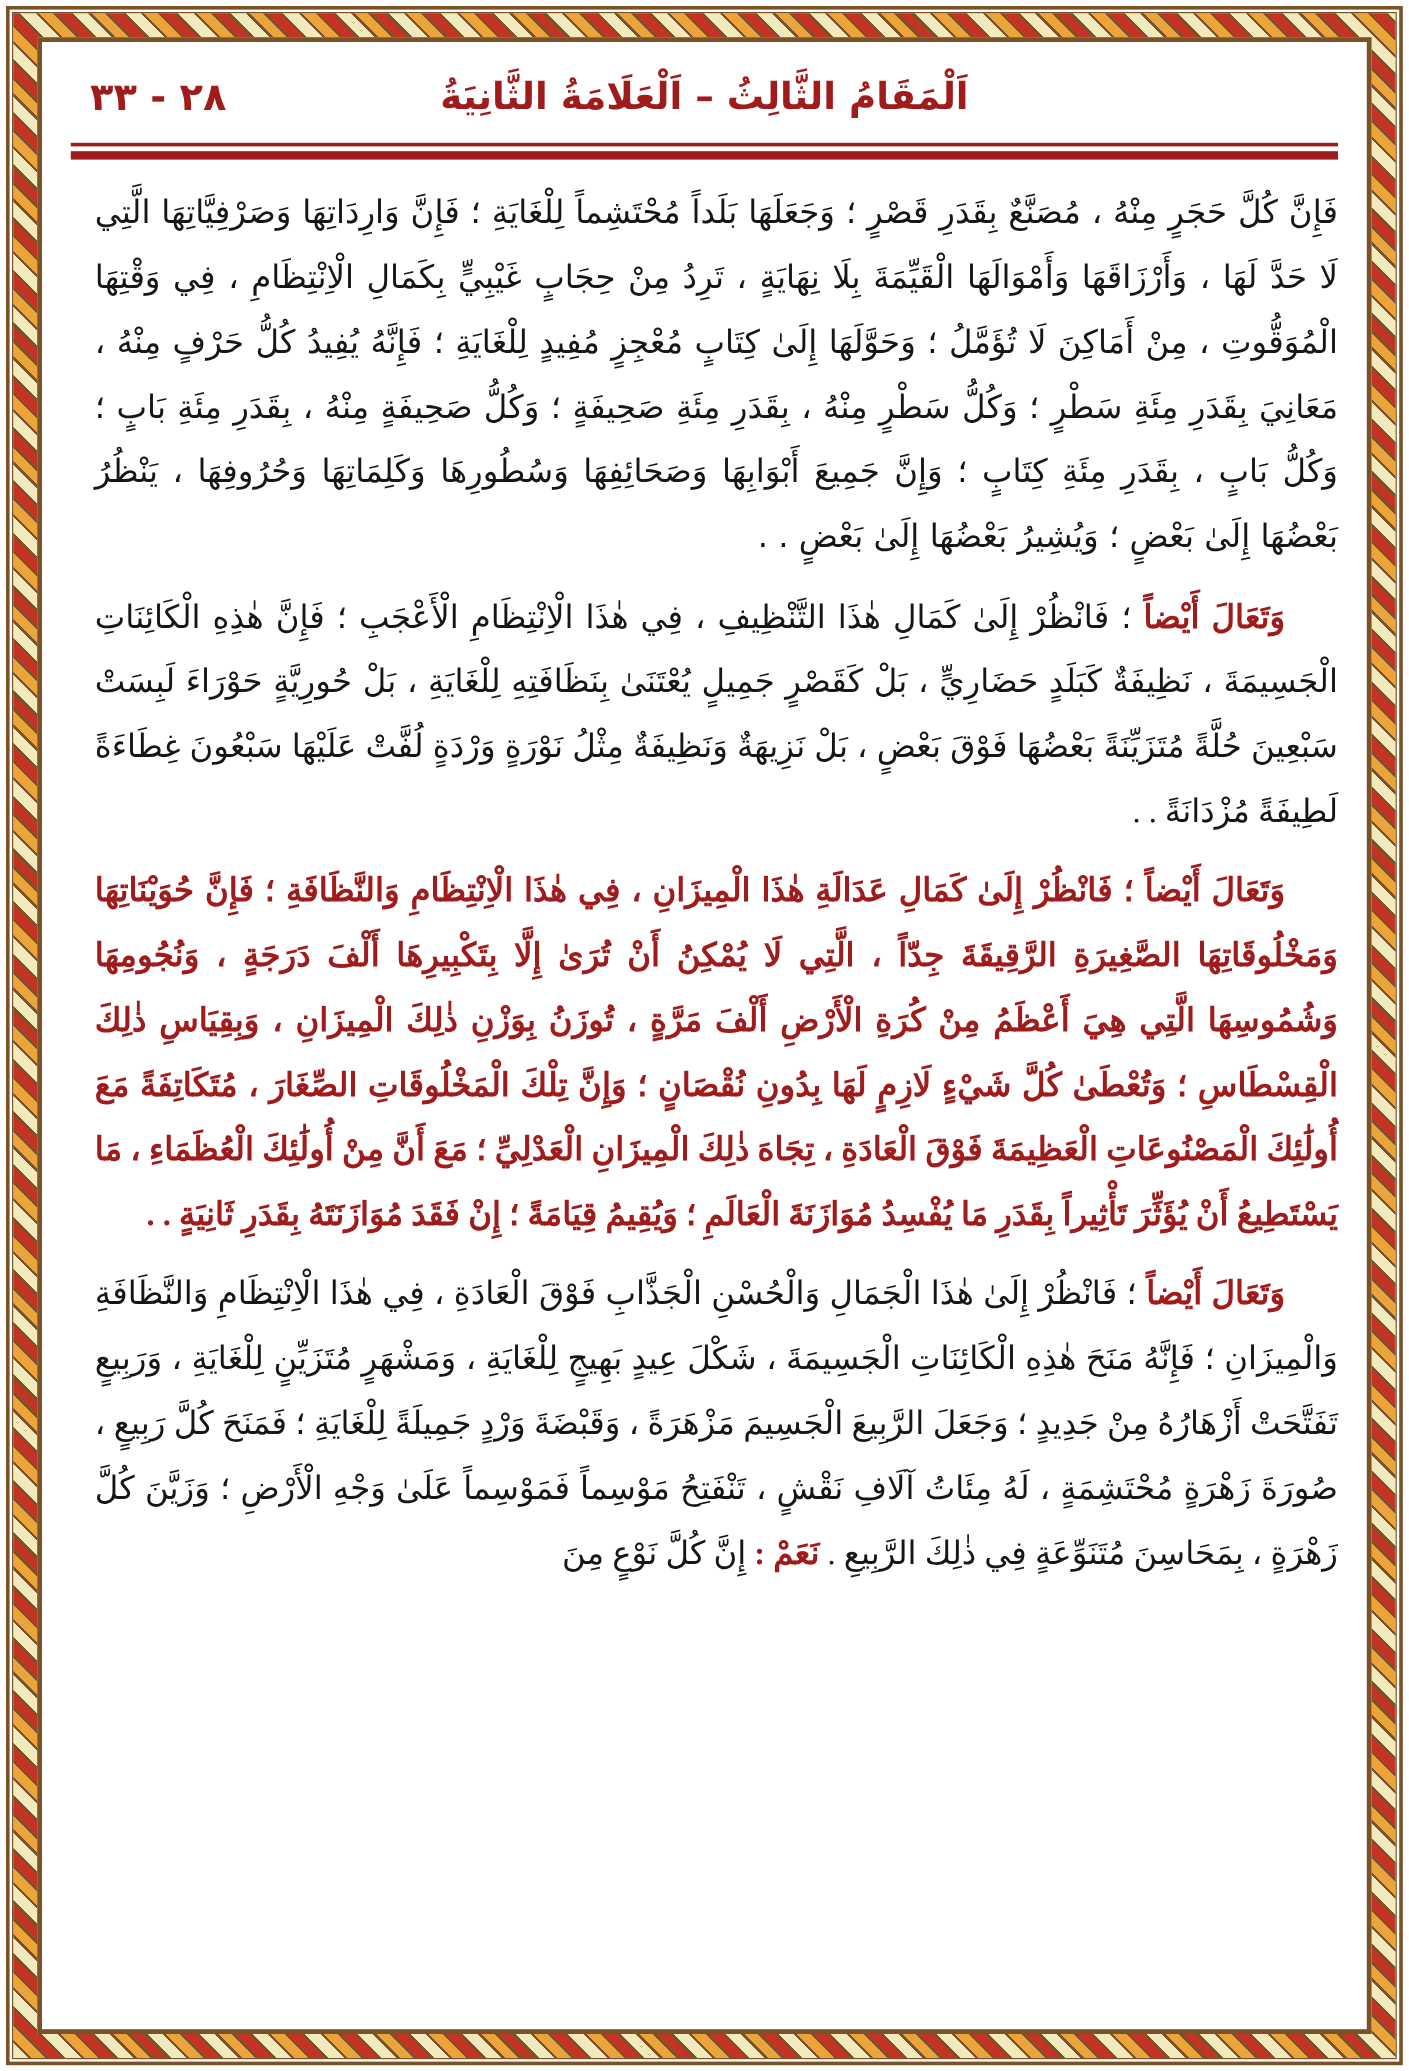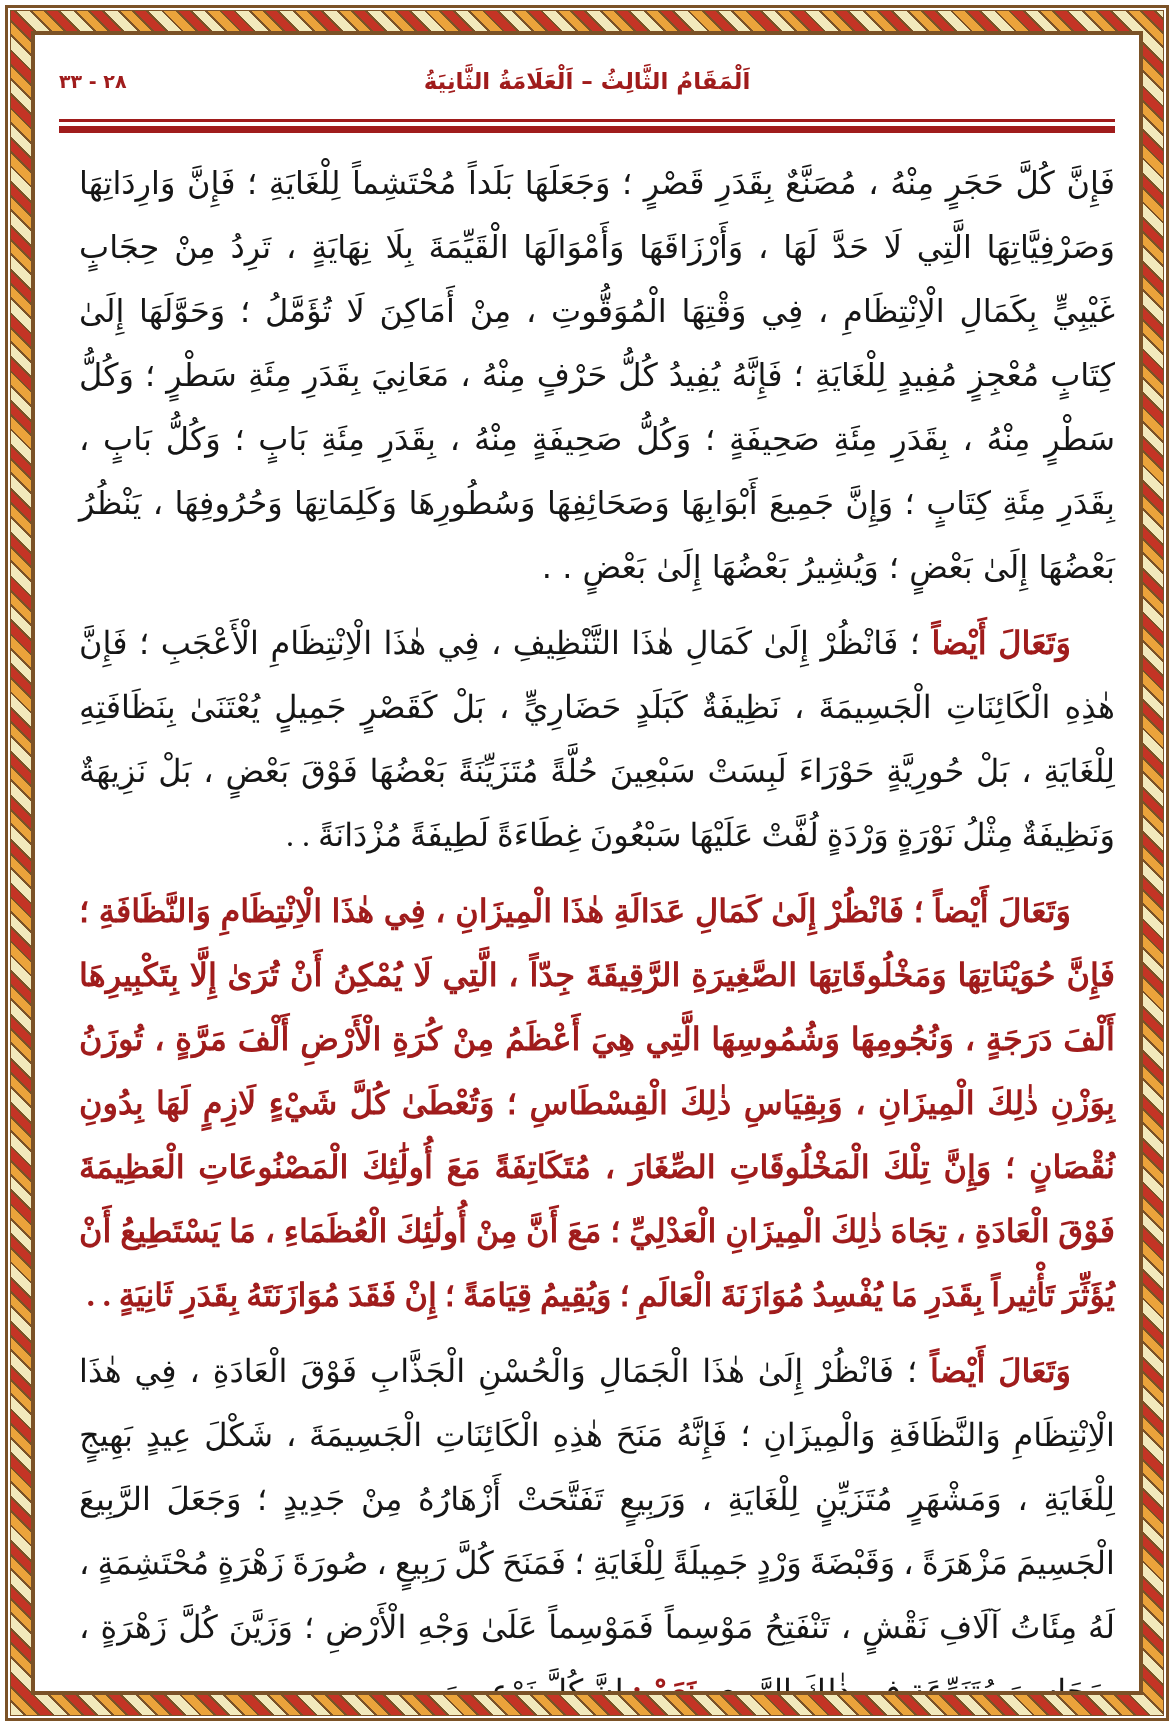--- a/index.html
+++ b/index.html
@@ -47,38 +47,38 @@
   }
   .header{
     position:relative;
     text-align:center;
     margin:4px 0 10px 0;
     height:56px;
   }
   .page-title{
     color:var(--accent-red);
     font-weight:bold;
-    font-size:23px;
+    font-size:31px;
     line-height:56px;
     letter-spacing:0;
   }
   .page-number{
     position:absolute;
-    left:0;top:0;
+    left:16px;top:0;
     color:var(--accent-red);
     font-weight:bold;
-    font-size:19px;
+    font-size:32px;
     line-height:56px;
   }
   .header-rule{margin:2px 0 18px 0;}
   .rule-thin{height:3px;background:var(--accent-red);margin-bottom:4px;}
   .rule-thick{height:7px;background:var(--accent-red);}
   .body-text{
     color:var(--text-black);
-    font-size:32px;
+    font-size:27px;
     line-height:2.0;
     text-align:justify;
     margin-left:20px;
   }
   .para{margin:0 0 12px 0;}
   .para.indented{text-indent:44px;font-family:Liberation Serif, serif;}
   .para-red{color:var(--accent-red);font-weight:bold;}
   .seg-red{color:var(--accent-red);font-weight:bold;}
   .seg-black{color:var(--text-black);font-weight:normal;}
 </style>

